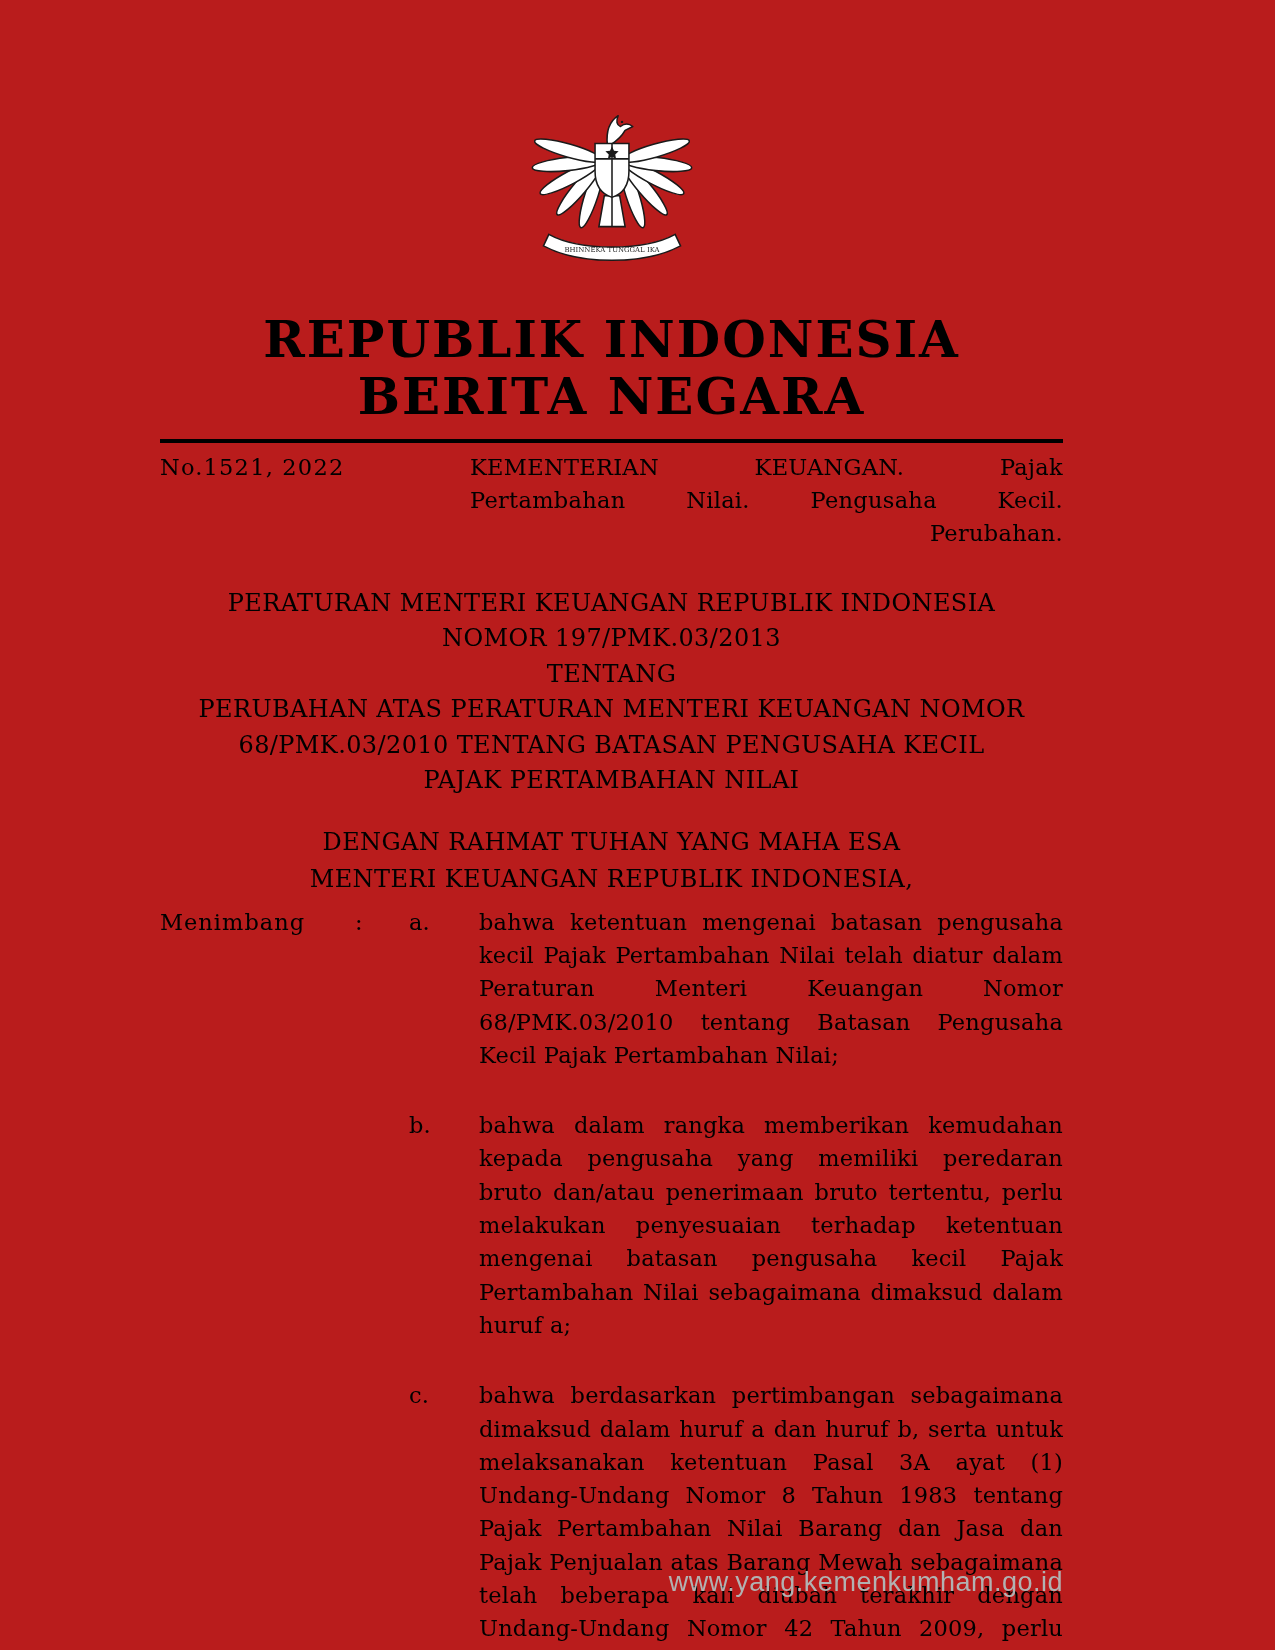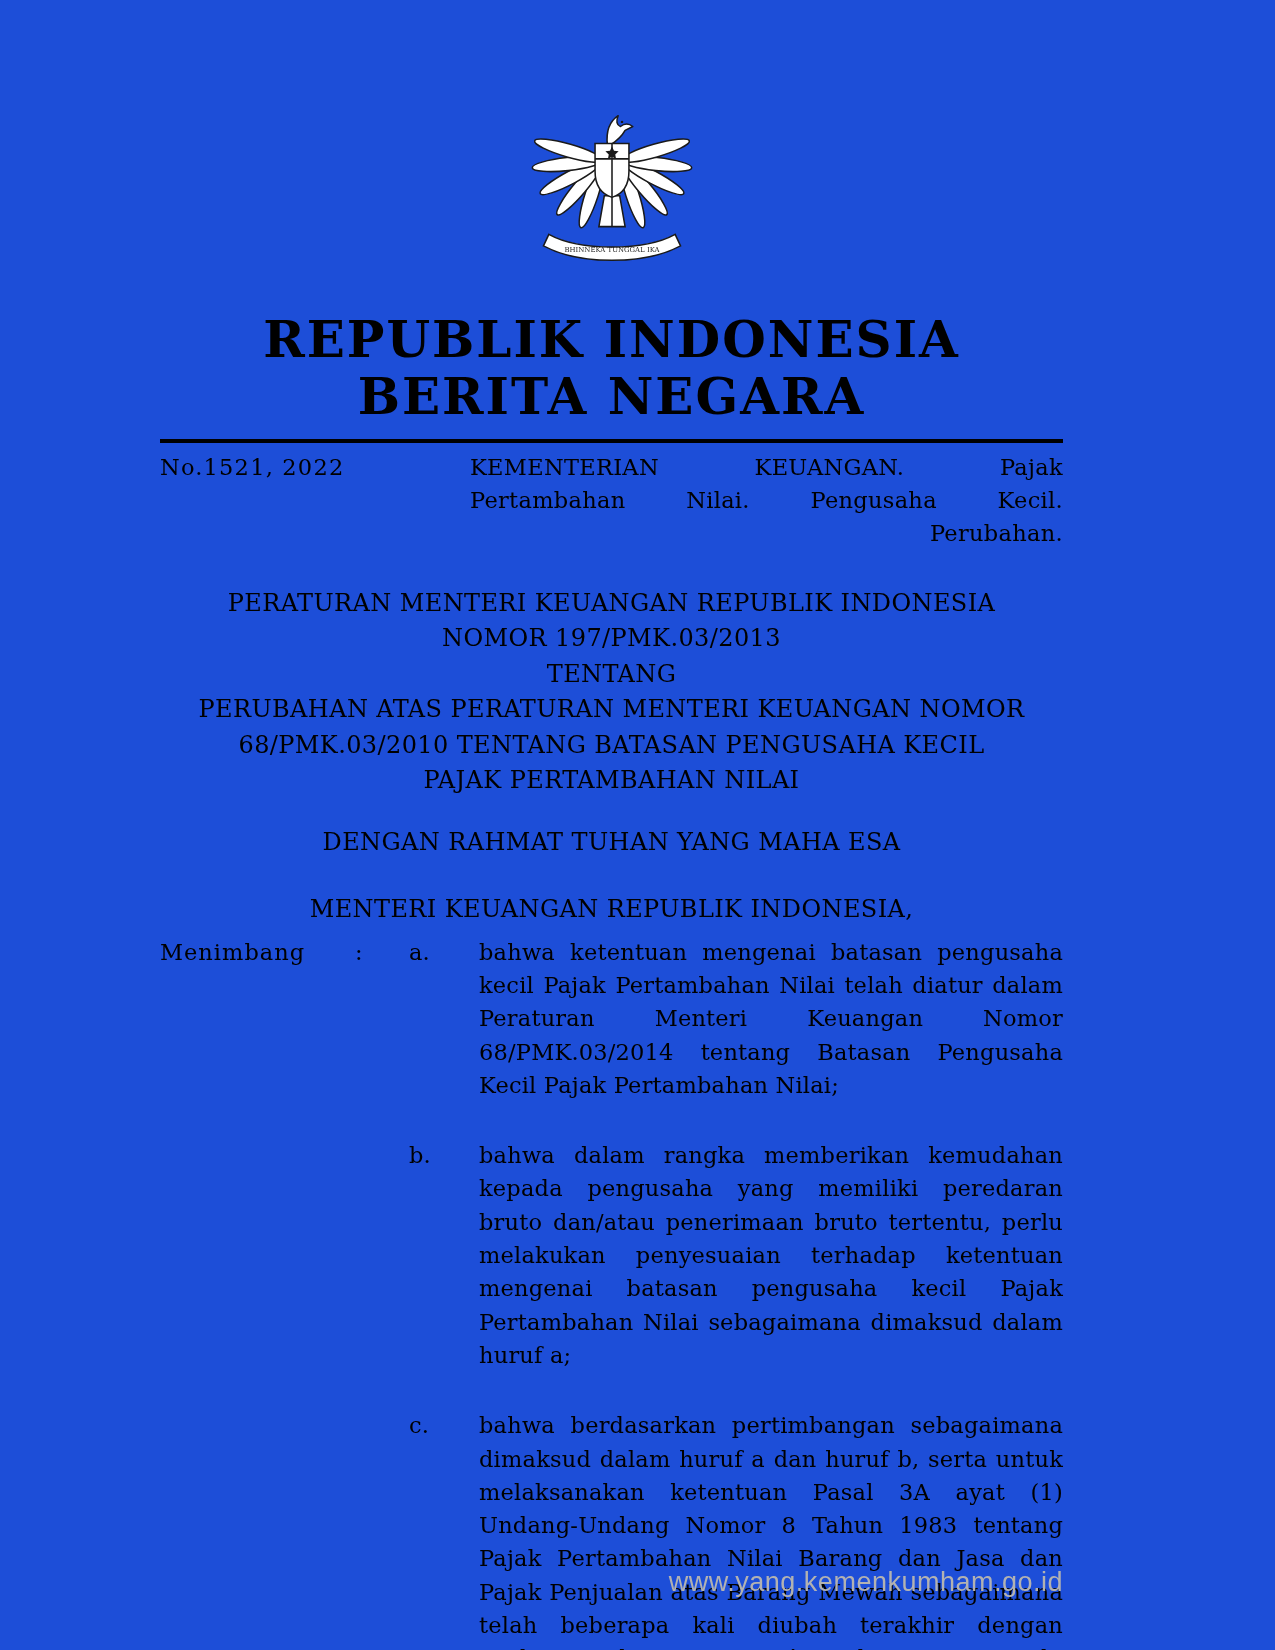--- a/index.html
+++ b/index.html
@@ -1,20 +1,20 @@
 <!DOCTYPE html>
 <html><head>
 <meta charset="utf-8">
 <style>
   html, body { margin: 0; padding: 0; background: #ffffff; }
   .page {
     position: relative;
     width: 1275px;
     height: 1650px;
-    background: #1d4ed8;
+    background: #b91c1c;
     color: #000000;
     font-family: "DejaVu Serif", serif;
     overflow: hidden;
   }
   .content {
     position: absolute;
     left: 160px;
     right: 212px;
     top: 0;
   }
@@ -51,21 +51,21 @@
   
   .titleblock {
     margin-top: 36px;
     text-align: center;
     font-size: 24px;
     line-height: 1.48;
     letter-spacing: 0.4px;
   }
   .titleblock .tline { display: block; }
   .invocation { margin: 26px 0 0 0; }
-  .authority  { margin: 32px 0 0 0; }
+  .authority  { margin: 2px 0 0 0; }
 
   
   .cons {
     display: grid;
     grid-template-columns: 158px 17px 33px 1fr;
     row-gap: 14px;
     margin-top: 8px;
     font-size: 22.5px;
     line-height: 1.48;
     letter-spacing: 0.2px;
@@ -160,21 +160,21 @@
       <span class="tline">68/PMK.03/2010 TENTANG BATASAN PENGUSAHA KECIL</span>
       <span class="tline">PAJAK PERTAMBAHAN NILAI</span>
       <p class="invocation">DENGAN RAHMAT TUHAN YANG MAHA ESA</p>
       <p class="authority">MENTERI KEUANGAN REPUBLIK INDONESIA,</p>
     </section>
 
     <section class="cons">
       <div class="label">Menimbang</div>
       <div class="colon">:</div>
       <div class="marker">a.</div>
-      <div class="text">bahwa ketentuan mengenai batasan pengusaha kecil Pajak Pertambahan Nilai telah diatur dalam Peraturan Menteri Keuangan Nomor 68/PMK.03/2014 tentang Batasan Pengusaha Kecil Pajak Pertambahan Nilai;</div>
+      <div class="text">bahwa ketentuan mengenai batasan pengusaha kecil Pajak Pertambahan Nilai telah diatur dalam Peraturan Menteri Keuangan Nomor 68/PMK.03/2010 tentang Batasan Pengusaha Kecil Pajak Pertambahan Nilai;</div>
 
       <div class="label"></div>
       <div class="colon"></div>
       <div class="marker">b.</div>
       <div class="text">bahwa dalam rangka memberikan kemudahan kepada pengusaha yang memiliki peredaran bruto dan/atau penerimaan bruto tertentu, perlu melakukan penyesuaian terhadap ketentuan mengenai batasan pengusaha kecil Pajak Pertambahan Nilai sebagaimana dimaksud dalam huruf a;</div>
 
       <div class="label"></div>
       <div class="colon"></div>
       <div class="marker">c.</div>
       <div class="text cont">bahwa berdasarkan pertimbangan sebagaimana dimaksud dalam huruf a dan huruf b, serta untuk melaksanakan ketentuan Pasal 3A ayat (1) Undang-Undang Nomor 8 Tahun 1983 tentang Pajak Pertambahan Nilai Barang dan Jasa dan Pajak Penjualan atas Barang Mewah sebagaimana telah beberapa kali diubah terakhir dengan Undang-Undang Nomor 42 Tahun 2009, perlu menetapkan Peraturan Menteri</div>

